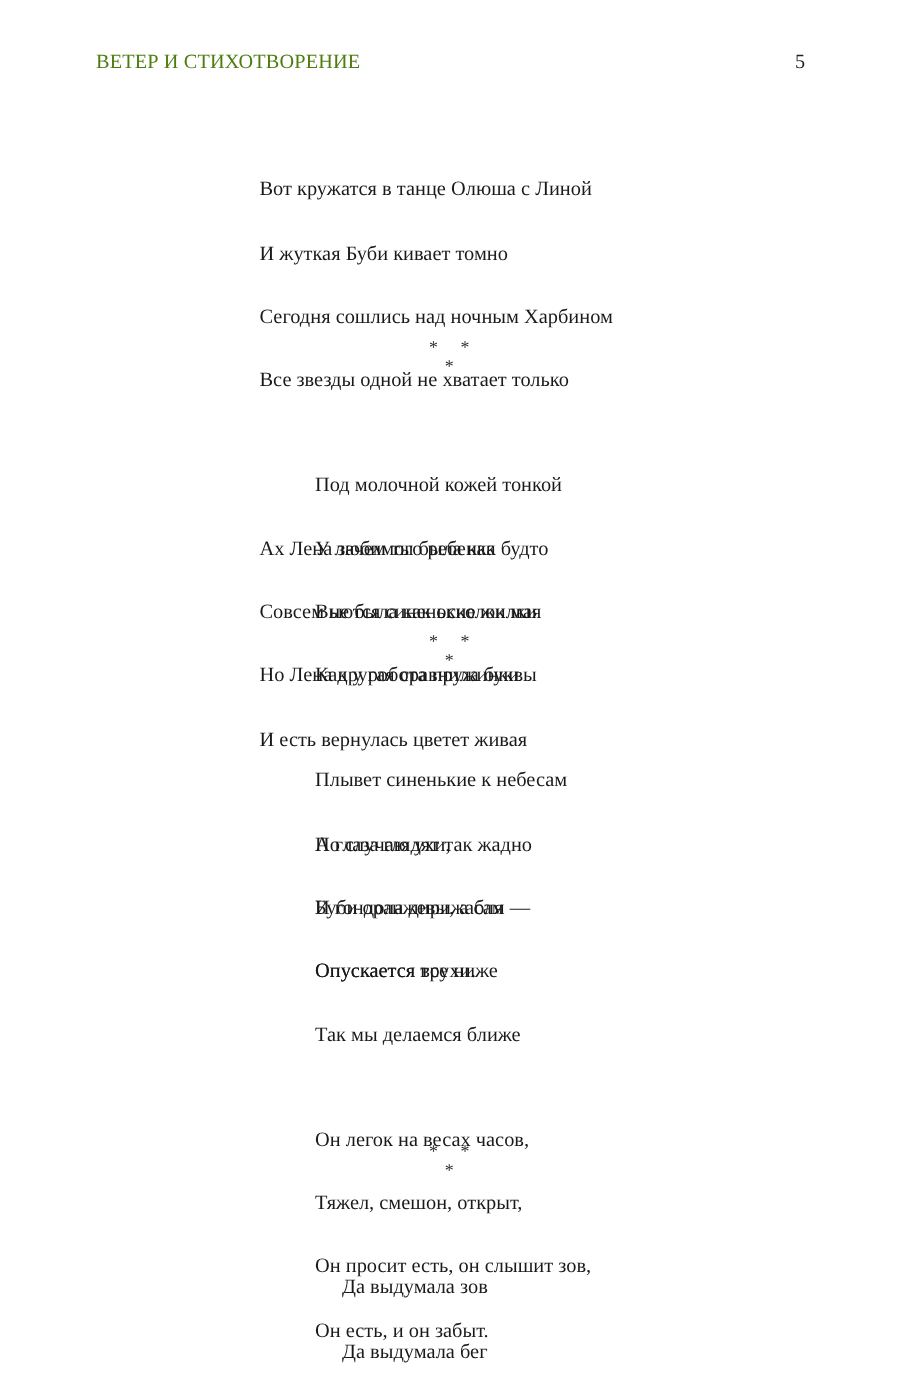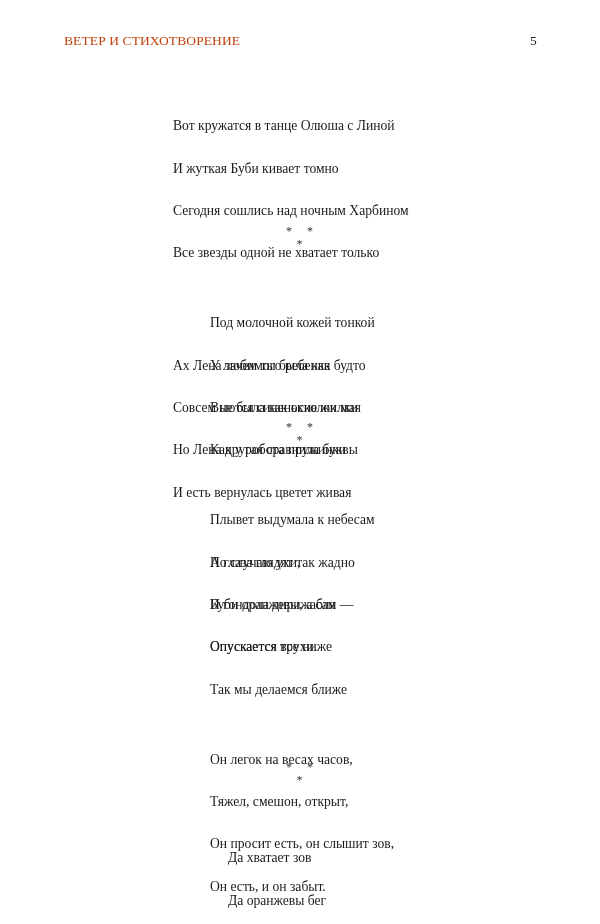--- a/index.html
+++ b/index.html
@@ -14,21 +14,21 @@
       overflow: hidden;
       font-family: "Liberation Serif", "DejaVu Serif", serif;
       color: #1a1a1a;
     }
     .running-head {
       position: absolute;
       top: 33px;
       left: 64px;
       font-size: 13.5px;
       letter-spacing: 0.1px;
-      color: #c2410c;
+      color: #4d7c0f;
       white-space: nowrap;
     }
     .page-number {
       position: absolute;
       top: 33px;
       left: 530px;
       font-size: 13.5px;
       color: #222;
     }
     .poem {
@@ -104,21 +104,21 @@
 </div>
 
 <div class="asterism" style="left:286px; top:422px;">
   <span class="star s1">*</span>
   <span class="star s2">*</span>
   <span class="star s3">*</span>
 </div>
 
 <div class="poem" style="left:210px; top:457px;">
   <div class="stanza">
-    <span class="line">Плывет выдумала к небесам</span>
+    <span class="line">Плывет синенькие к небесам</span>
     <span class="line">По случаю ухи,</span>
     <span class="line">Буби оранжевы, а сам —</span>
     <span class="line">Опускается трухи.</span>
   </div>
   <div class="stanza">
     <span class="line">Он легок на весах часов,</span>
     <span class="line">Тяжел, смешон, открыт,</span>
     <span class="line">Он просит есть, он слышит зов,</span>
     <span class="line">Он есть, и он забыт.</span>
   </div>
@@ -127,18 +127,18 @@
 </div>
 
 <div class="asterism" style="left:286px; top:762px;">
   <span class="star s1">*</span>
   <span class="star s2">*</span>
   <span class="star s3">*</span>
 </div>
 
 <div class="poem" style="left:228px; top:795px;">
   <div class="stanza">
-    <span class="line">Да хватает зов</span>
-    <span class="line">Да оранжевы бег</span>
+    <span class="line">Да выдумала зов</span>
+    <span class="line">Да выдумала бег</span>
     
     
   </div>
 </div>
 
 </body></html>

